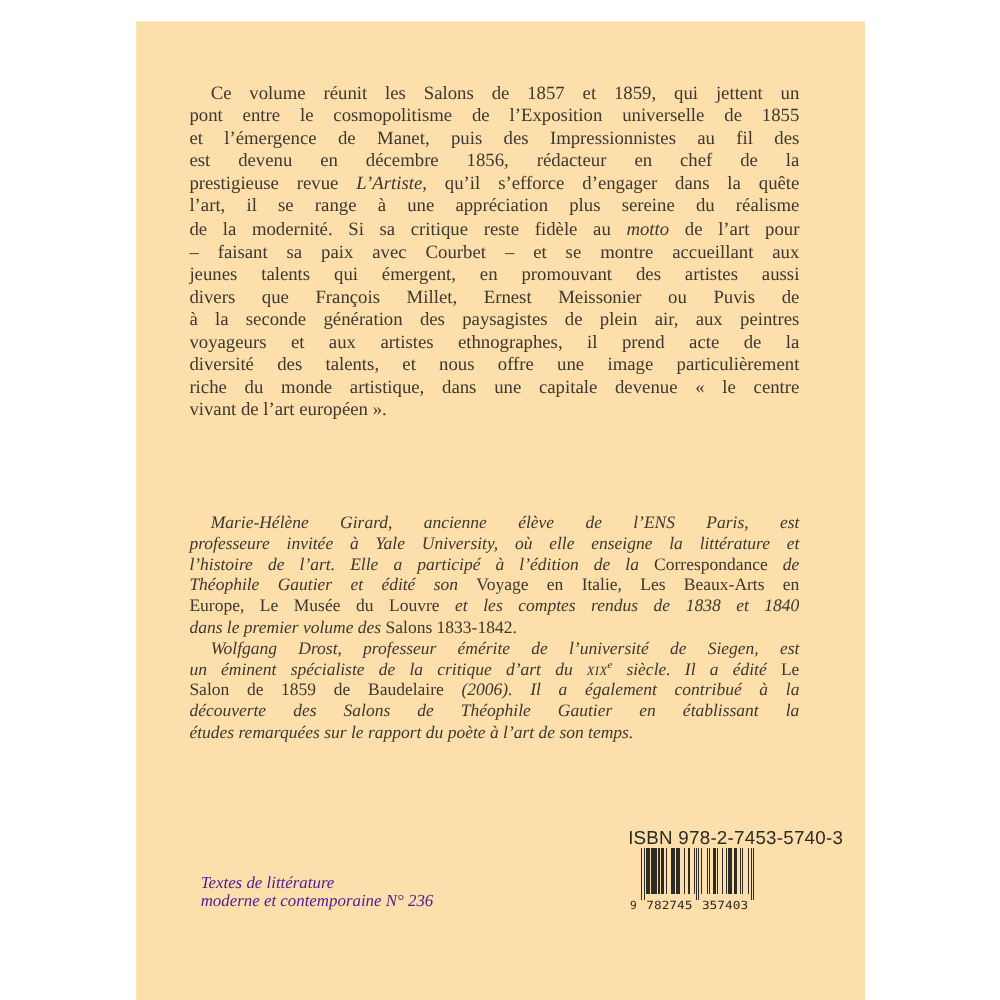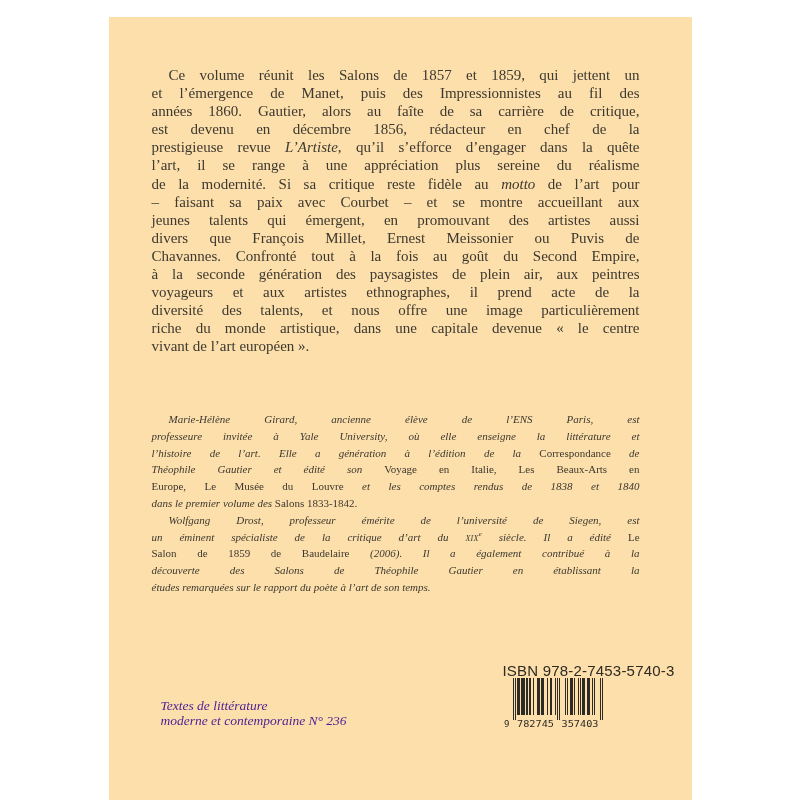--- a/index.html
+++ b/index.html
@@ -7,21 +7,21 @@
     width:800px; height:800px; background:#ffffff;
     font-family:"Liberation Serif", serif;
     -webkit-font-smoothing:antialiased;
   }
   .cover {
     position:relative; width:583px; height:800px; margin:17px auto;
     background:#fcdfaa; color:#3d3830; overflow:hidden;
   }
   .textcol { position:absolute; left:43px; width:488px; }
   .blurb   { top:49px;  font-size:15px;   line-height:18.1px; }
-  .bios    { top:394px; font-size:11px; line-height:16.8px; font-style:italic; }
+  .bios    { top:394px; font-size:14px; line-height:16.8px; font-style:italic; }
   .tline { text-align:justify; text-align-last:justify; white-space:normal; }
   .tline.lastline { text-align-last:left; }
   .tline.indent { text-indent:17px; }
   .seg-r  { font-style:normal; }
   .seg-i  { font-style:italic; }
   .seg-sc { font-style:italic; font-variant:small-caps; letter-spacing:0.3px; }
   .seg-sup{ font-style:italic; vertical-align:super; font-size:62%; line-height:0; }
   .collection {
     position:absolute; left:52px; top:682px;
     font-style:italic; font-size:13.5px; line-height:14.8px; color:#4c1d95;
@@ -34,41 +34,40 @@
   }
   .barcode-svg { display:block; }
 </style>
 </head>
 <body>
 
 <div class="cover">
 
   <div class="textcol blurb" id="blurb-block">
       <div class="tline indent"><span class="seg-r">Ce volume réunit les Salons de 1857 et 1859, qui jettent un</span></div>
+      <div class="tline"><span class="seg-r">pont entre le cosmopolitisme de l’Exposition universelle de 1855</span></div>
       <div class="tline"><span class="seg-r">et l’émergence de Manet, puis des Impressionnistes au fil des</span></div>
-      <div class="tline"><span class="seg-r">années 1860. Gautier, alors au faîte de sa carrière de critique,</span></div>
       <div class="tline"><span class="seg-r">est devenu en décembre 1856, rédacteur en chef de la</span></div>
       <div class="tline"><span class="seg-r">prestigieuse revue </span><span class="seg-i">L’Artiste</span><span class="seg-r">, qu’il s’efforce d’engager dans la quête</span></div>
       <div class="tline"><span class="seg-r">l’art, il se range à une appréciation plus sereine du réalisme</span></div>
       <div class="tline"><span class="seg-r">de la modernité. Si sa critique reste fidèle au </span><span class="seg-i">motto</span><span class="seg-r"> de l’art pour</span></div>
       <div class="tline"><span class="seg-r">– faisant sa paix avec Courbet – et se montre accueillant aux</span></div>
       <div class="tline"><span class="seg-r">jeunes talents qui émergent, en promouvant des artistes aussi</span></div>
       <div class="tline"><span class="seg-r">divers que François Millet, Ernest Meissonier ou Puvis de</span></div>
-      <div class="tline"><span class="seg-r">Chavannes. Confronté tout à la fois au goût du Second Empire,</span></div>
       <div class="tline"><span class="seg-r">à la seconde génération des paysagistes de plein air, aux peintres</span></div>
       <div class="tline"><span class="seg-r">voyageurs et aux artistes ethnographes, il prend acte de la</span></div>
       <div class="tline"><span class="seg-r">diversité des talents, et nous offre une image particulièrement</span></div>
       <div class="tline"><span class="seg-r">riche du monde artistique, dans une capitale devenue « le centre</span></div>
       <div class="tline lastline"><span class="seg-r">vivant de l’art européen ».</span></div>
     </div>
 
   <div class="textcol bios" id="bios-block">
       <div class="tline indent"><span class="seg-i">Marie-Hélène Girard, ancienne élève de l’ENS Paris, est</span></div>
       <div class="tline"><span class="seg-i">professeure invitée à Yale University, où elle enseigne la littérature et</span></div>
-      <div class="tline"><span class="seg-i">l’histoire de l’art. Elle a génération à l’édition de la </span><span class="seg-r">Correspondance</span><span class="seg-i"> de</span></div>
+      <div class="tline"><span class="seg-i">l’histoire de l’art. Elle a participé à l’édition de la </span><span class="seg-r">Correspondance</span><span class="seg-i"> de</span></div>
       <div class="tline"><span class="seg-i">Théophile Gautier et édité son </span><span class="seg-r">Voyage en Italie, Les Beaux-Arts en</span></div>
       <div class="tline"><span class="seg-r">Europe, Le Musée du Louvre </span><span class="seg-i">et les comptes rendus de 1838 et 1840</span></div>
       <div class="tline lastline"><span class="seg-i">dans le premier volume des </span><span class="seg-r">Salons 1833-1842.</span></div>
       <div class="tline indent"><span class="seg-i">Wolfgang Drost, professeur émérite de l’université de Siegen, est</span></div>
       <div class="tline"><span class="seg-i">un éminent spécialiste de la critique d’art du </span><span class="seg-sc">xix</span><span class="seg-sup">e</span><span class="seg-i"> siècle. Il a édité </span><span class="seg-r">Le</span></div>
       <div class="tline"><span class="seg-r">Salon de 1859 de Baudelaire </span><span class="seg-i">(2006). Il a également contribué à la</span></div>
       <div class="tline"><span class="seg-i">découverte des Salons de Théophile Gautier en établissant la</span></div>
       <div class="tline lastline"><span class="seg-i">études remarquées sur le rapport du poète à l’art de son temps.</span></div>
     </div>
 

